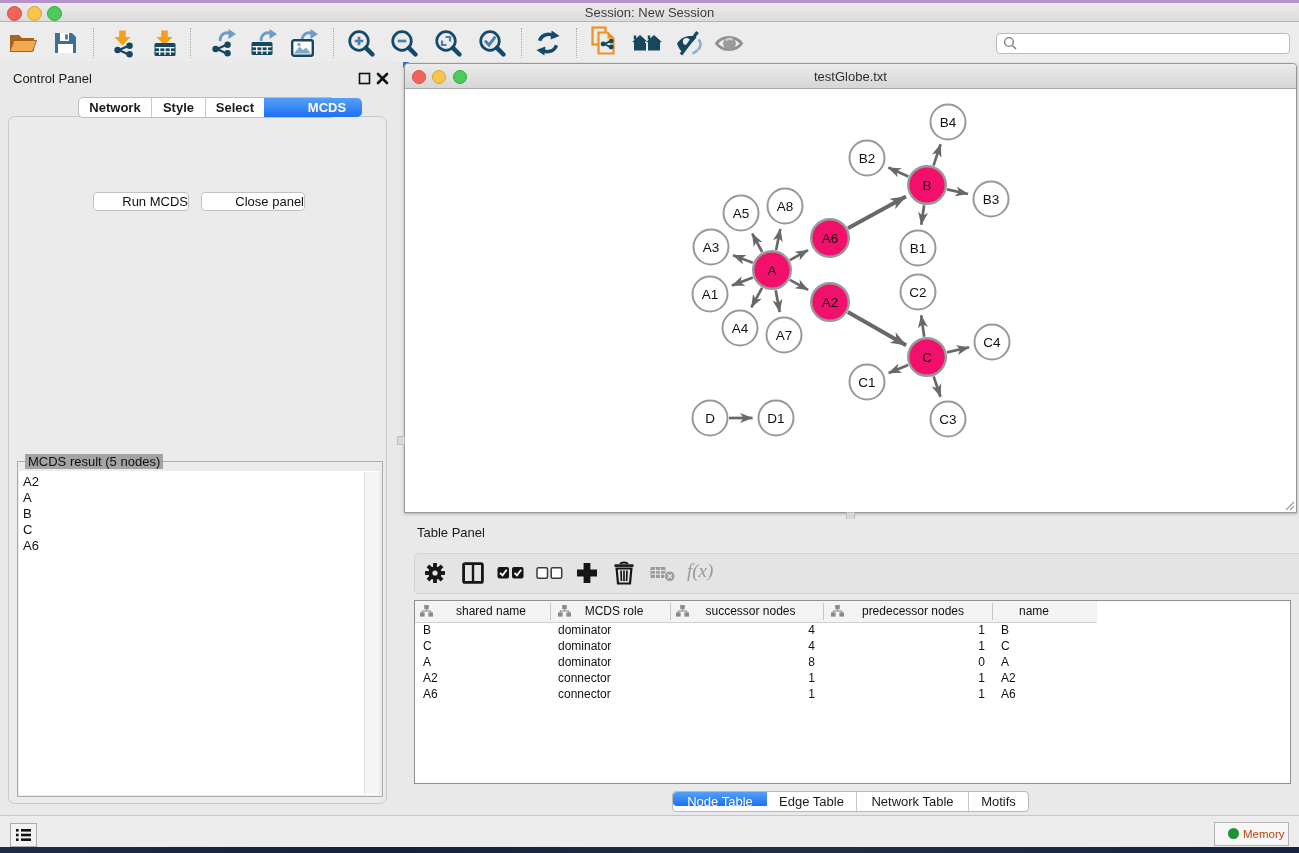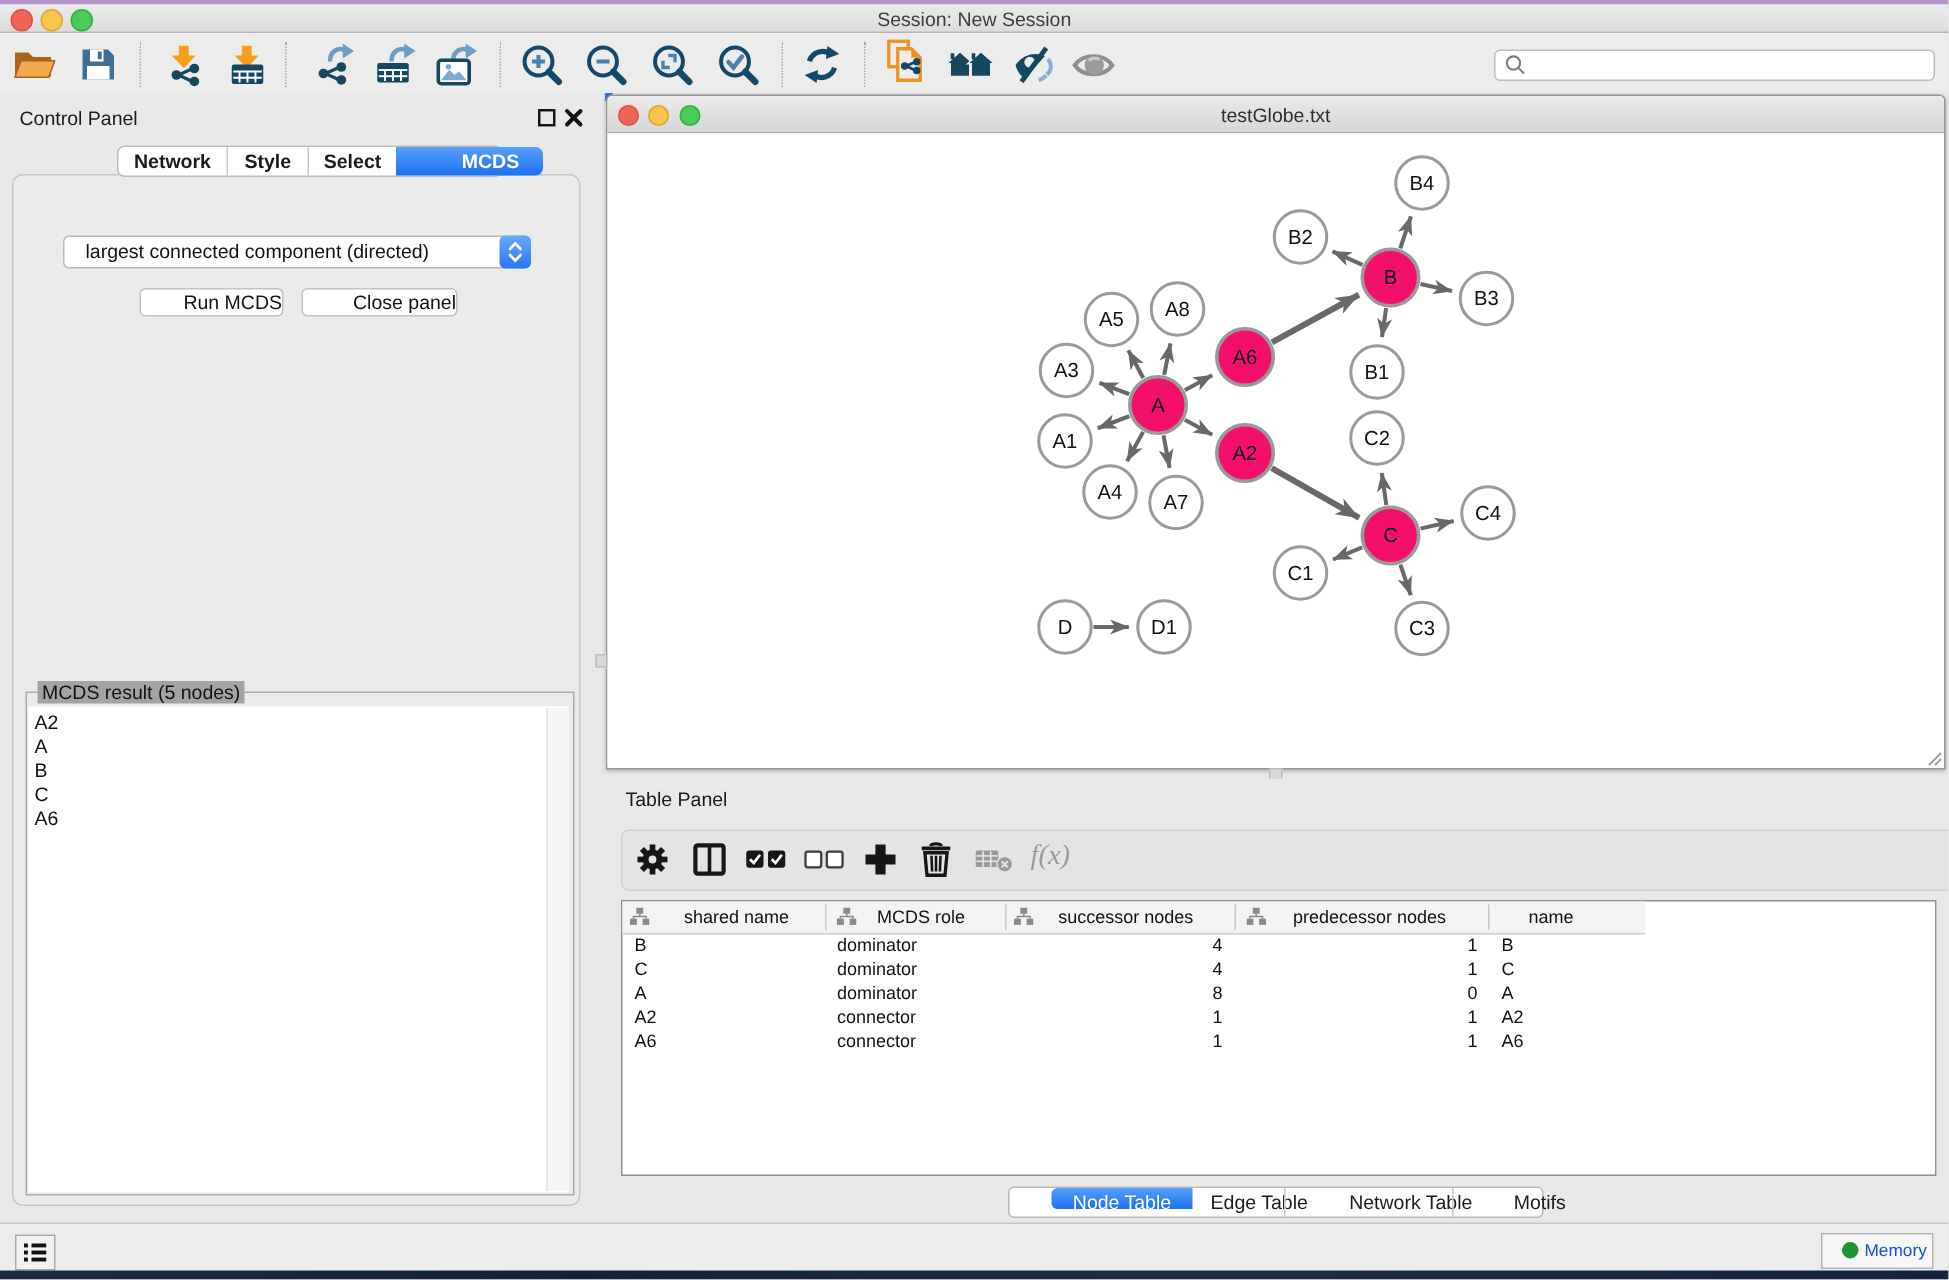--- a/index.html
+++ b/index.html
@@ -55,26 +55,26 @@
   #tp-toolbar{left:20px;top:34px;width:1265px;height:39px;background:#e4e4e4;
      border:1px solid #d2d2d2;border-radius:5px;}
   #tbl{left:20px;top:81px;width:875px;height:182px;background:#ffffff;border:1px solid #8f8f8f;}
   #tbl-head{left:0;top:0;width:682px;height:21px;background:#f3f3f3;border-bottom:1px solid #cfcfcf;}
   .th{top:0;height:21px;line-height:21px;font-size:12px;color:#111;text-align:center;}
   .thsep{top:2px;height:17px;width:0;border-left:1px solid #c6c6c6;}
   .tr{left:0;width:875px;height:16px;font-size:12px;color:#111;}
   .td{top:1px;line-height:15px;}
   #tp-tabs{left:278px;top:272px;width:355px;height:19px;background:#ffffff;
      border:1px solid #b9b9b9;border-radius:4px;}
-  .tptab{top:0;height:14px;line-height:19px;text-align:center;font-size:13px;color:#1a1a1a;margin-left:28px;}
+  .tptab{top:0;height:14px;line-height:19px;text-align:center;font-size:13px;color:#1a1a1a;}
   
   #statusbar{left:0;top:815px;width:1299px;height:32px;background:#ececec;border-top:1px solid #c6c6c6;}
   #listbtn{left:10px;top:7px;width:25px;height:22px;background:#f2f2f2;border:1px solid #ababab;}
   #membtn{left:1214px;top:6px;width:73px;height:22px;background:#f6f6f6;border:1px solid #b4b4b4;
-     font-size:12px;color:#1d4ed8;}
+     font-size:12px;color:#c2410c;}
   #deskstrip{left:0;top:847px;width:1299px;height:6px;
      background:linear-gradient(90deg,#1b2c44,#13223a 30%,#1e2f45 60%,#142440);}
 </style>
 </head>
 <body>
 <div class="abs" id="purpletop"></div>
 <div class="abs" id="titlebar">
   <div class="abs light" style="left:7px;background:#f2635a;border:1px solid #da4f46;"></div>
   <div class="abs light" style="left:27px;background:#f7c54c;border:1px solid #dfa32b;"></div>
   <div class="abs light" style="left:47px;background:#4ccb5a;border:1px solid #2fad3e;"></div>
@@ -225,29 +225,20 @@
   </svg>
   <div class="abs" id="cp-box"></div>
   <div class="abs" id="cp-tabs">
     <div class="abs cptab" style="left:0;width:72px;">Network</div>
     <div class="abs" style="left:72px;top:0;height:19px;border-left:1px solid #c9c9c9;"></div>
     <div class="abs cptab" style="left:73px;width:53px;">Style</div>
     <div class="abs" style="left:126px;top:0;height:19px;border-left:1px solid #c9c9c9;"></div>
     <div class="abs cptab" style="left:127px;width:58px;">Select</div>
     <div class="abs cptab" style="left:185px;width:70px;border-radius:0 5px 5px 0;
          background:linear-gradient(#57a0f9,#1c70f1);color:#ffffff;padding-left:28px;">MCDS</div>
-  </div>
-  <div class="abs" id="combo">
-    <div class="abs" id="combo-text">largest connected component (directed)</div>
-    <div class="abs" id="combo-btn">
-      <svg class="abs" style="left:4px;top:3px;" width="13" height="16" viewBox="0 0 13 16">
-        <path d="M3,6 L6.5,2.2 L10,6" fill="none" stroke="#ffffff" stroke-width="1.8" stroke-linecap="round" stroke-linejoin="round"></path>
-        <path d="M3,10 L6.5,13.8 L10,10" fill="none" stroke="#ffffff" stroke-width="1.8" stroke-linecap="round" stroke-linejoin="round"></path>
-      </svg>
-    </div>
   </div>
   <div class="abs btn" style="left:93px;width:94px;">Run MCDS</div>
   <div class="abs btn" style="left:201px;width:102px;">Close panel</div>
   <div class="abs" id="groupbox">
     <div class="abs" id="mcdslist">
       <div style="padding:3px 0 0 4px;">A2<br>A<br>B<br>C<br>A6</div>
     </div>
     <div class="abs" id="listscroll"></div>
     <div class="abs" id="grouplabel">MCDS result (5 nodes)</div>
   </div>

